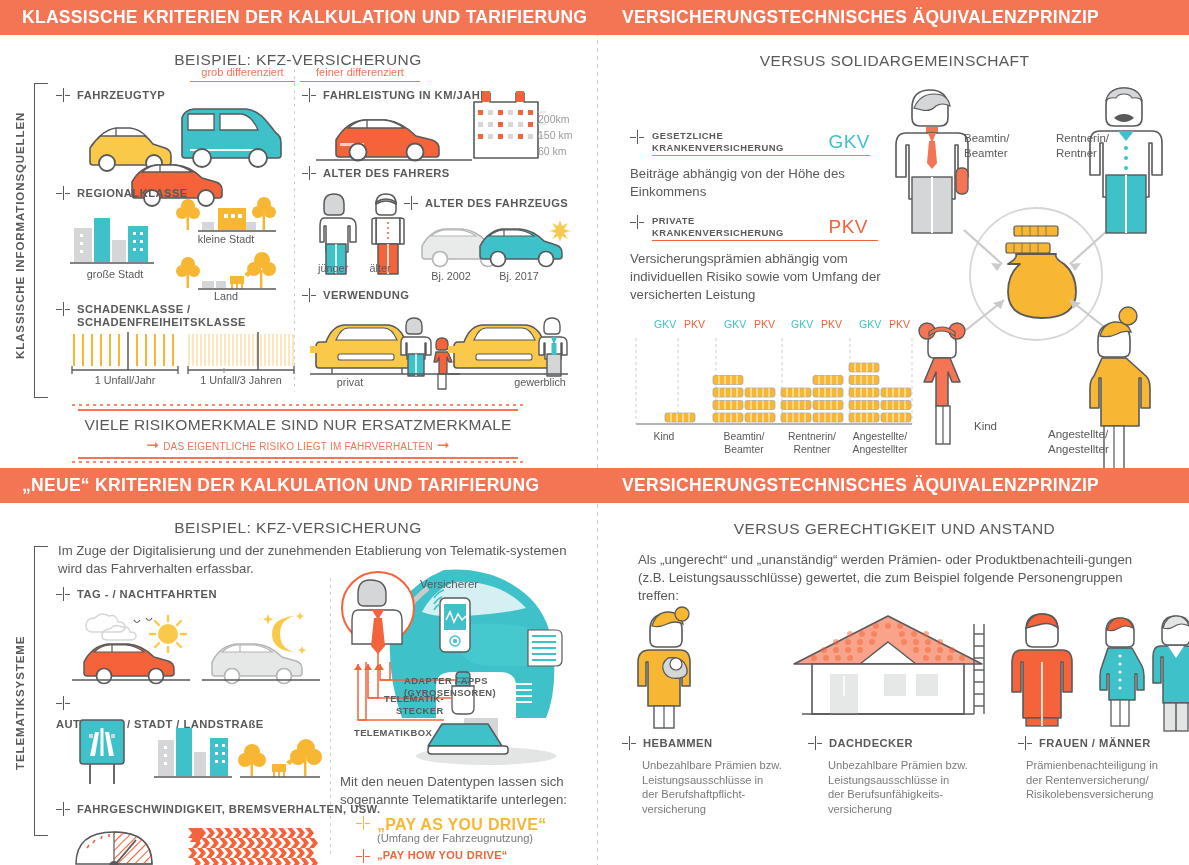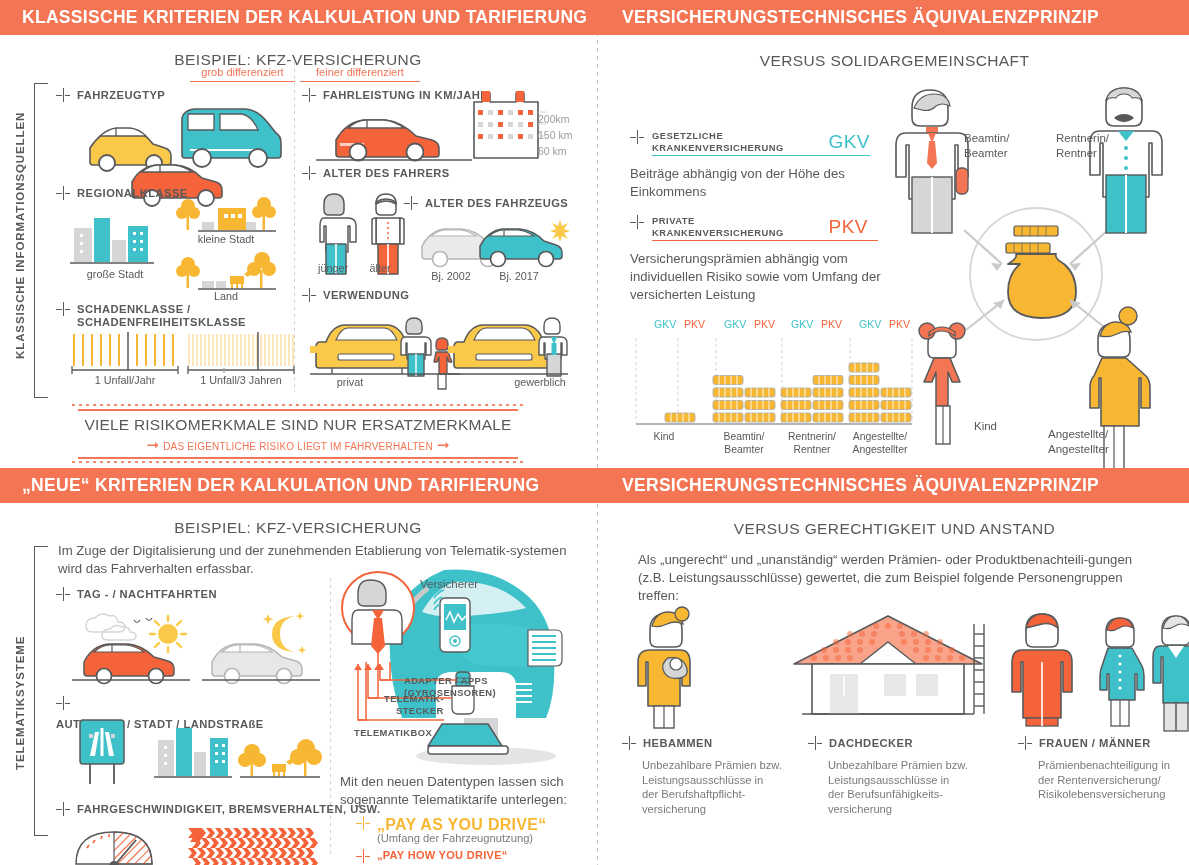--- a/index.html
+++ b/index.html
@@ -1191,15 +1191,15 @@
       <span class="lbl">DACHDECKER</span>
     </div>
     <div class="bodytxt-sm" style="position:absolute;left:228px;top:290px;width:140px;">Unbezahlbare Prämien bzw. Leistungsausschlüsse in der Berufsunfähigkeits-versicherung</div>
 
     <div class="crit" style="position:absolute;left:418px;top:268px;">
       <span class="xh">
           <i></i>
         </span>
       <span class="lbl">FRAUEN / MÄNNER</span>
     </div>
-    <div class="bodytxt-sm" style="position:absolute;left:438px;top:290px;width:150px;">Prämienbenachteiligung in der Rentenversicherung/ Risikolebensversicherung</div>
+    <div class="bodytxt-sm" style="position:absolute;left:426px;top:290px;width:150px;">Prämienbenachteiligung in der Rentenversicherung/ Risikolebensversicherung</div>
   </div>
 </div>
 
 </body></html>

